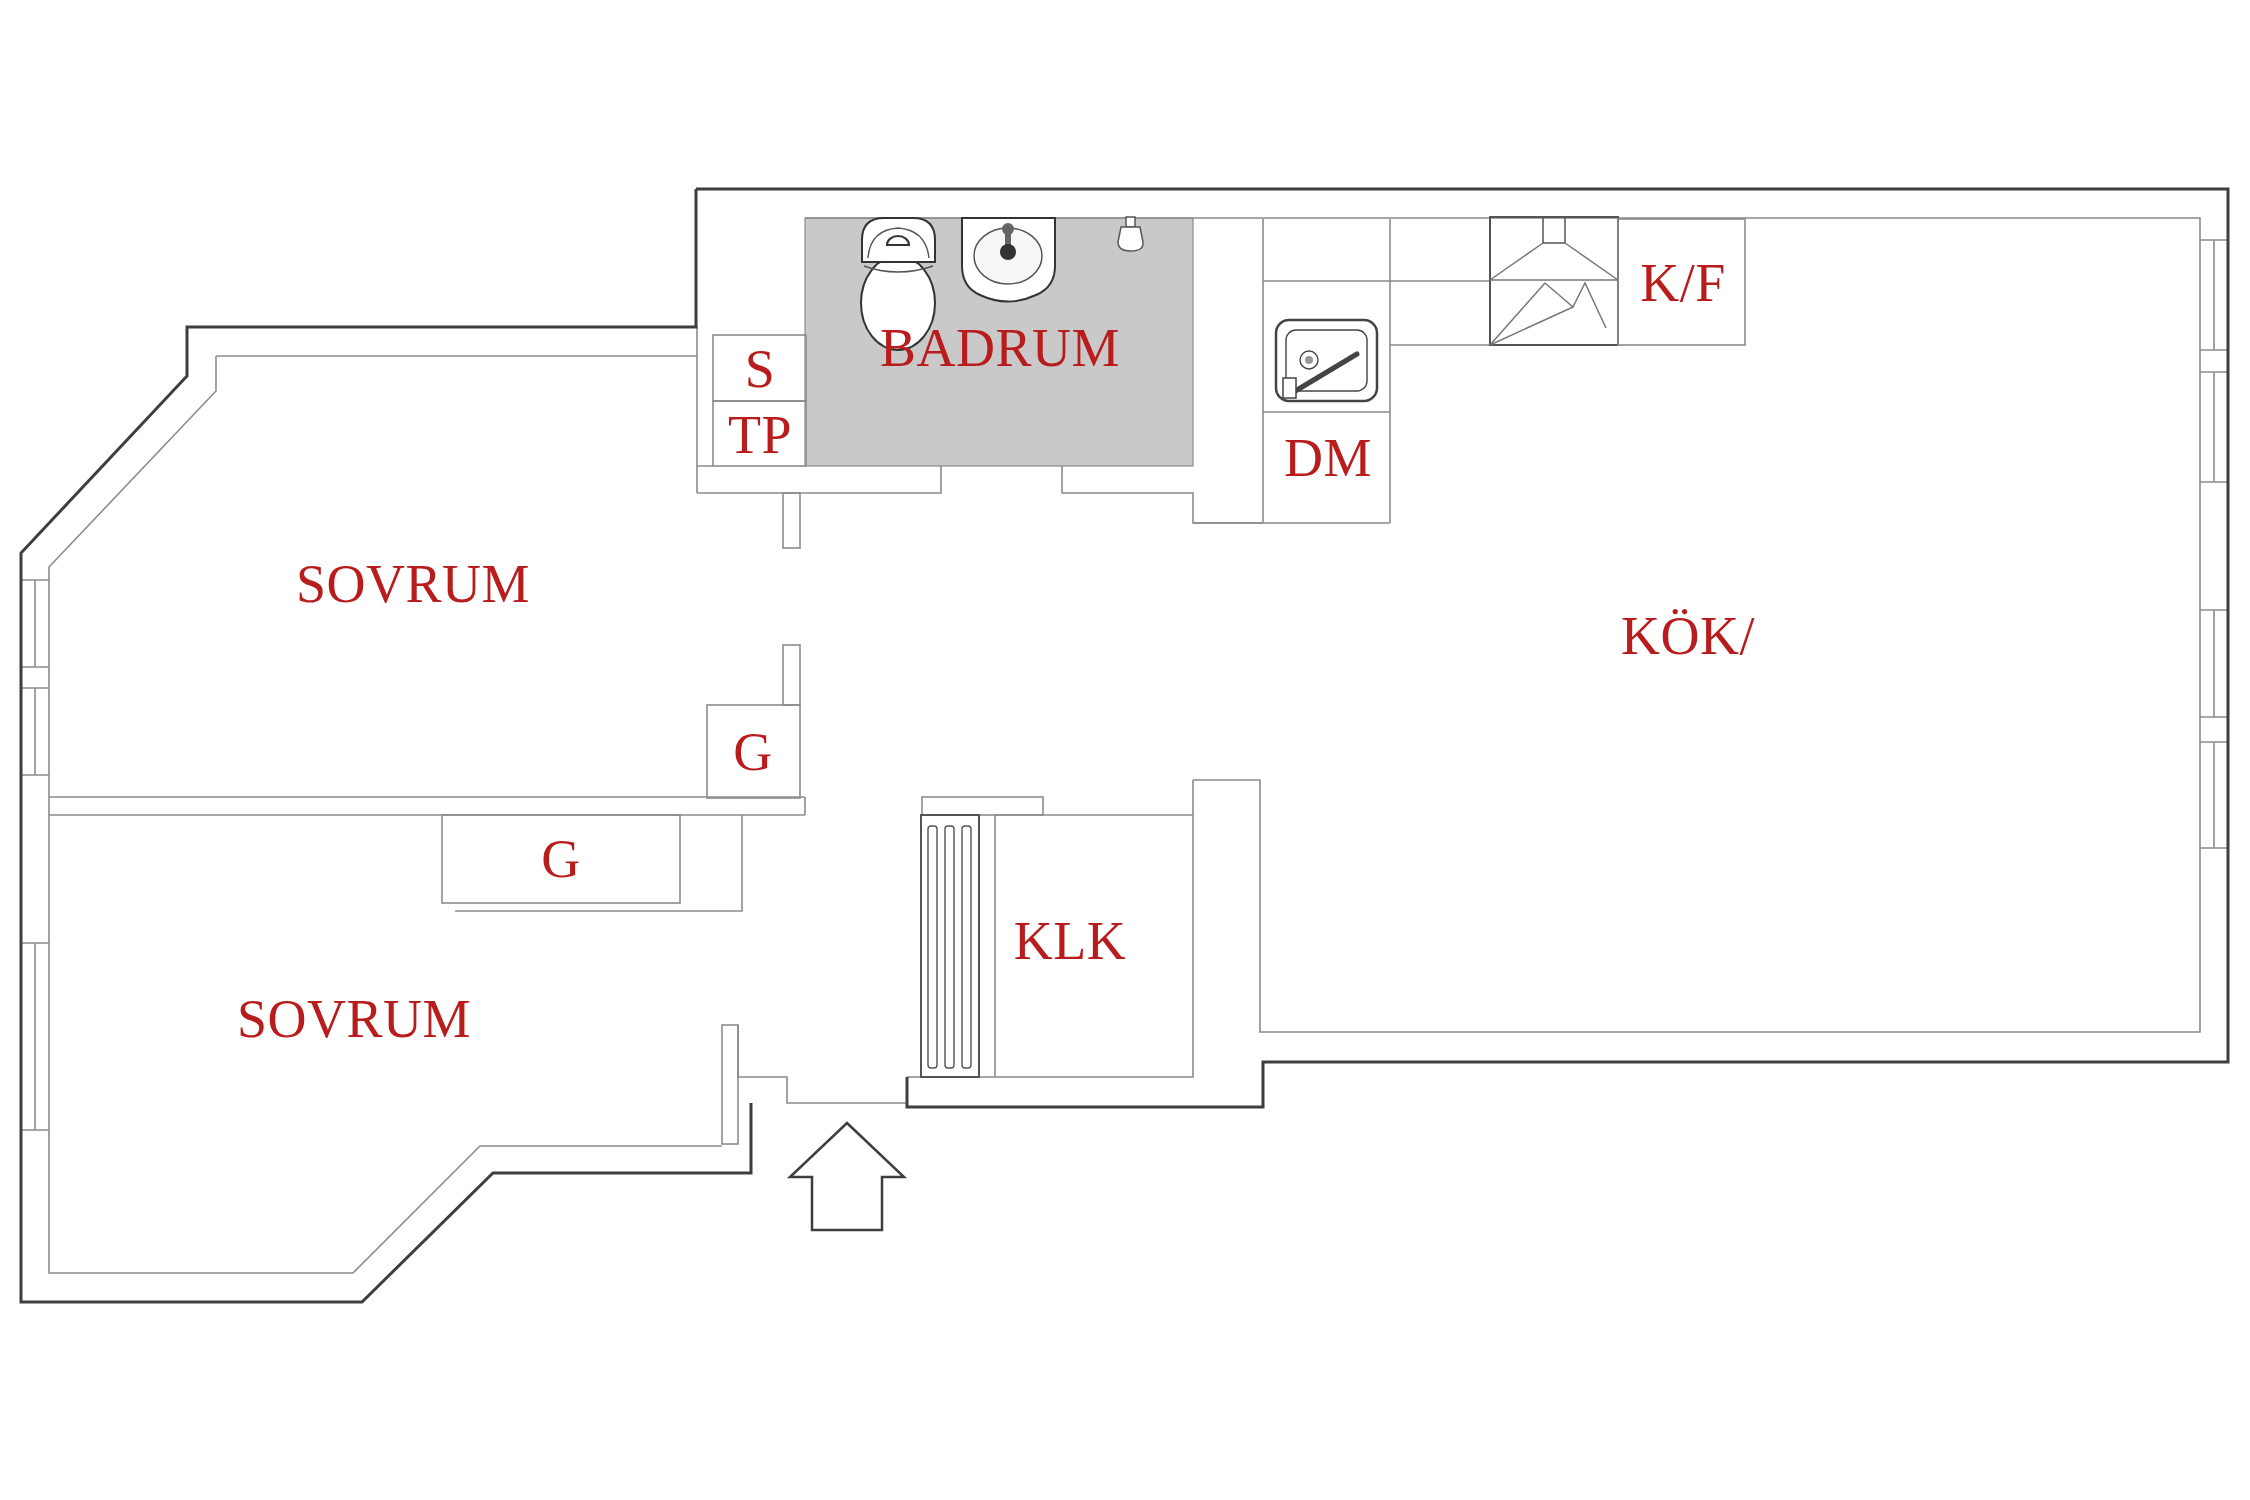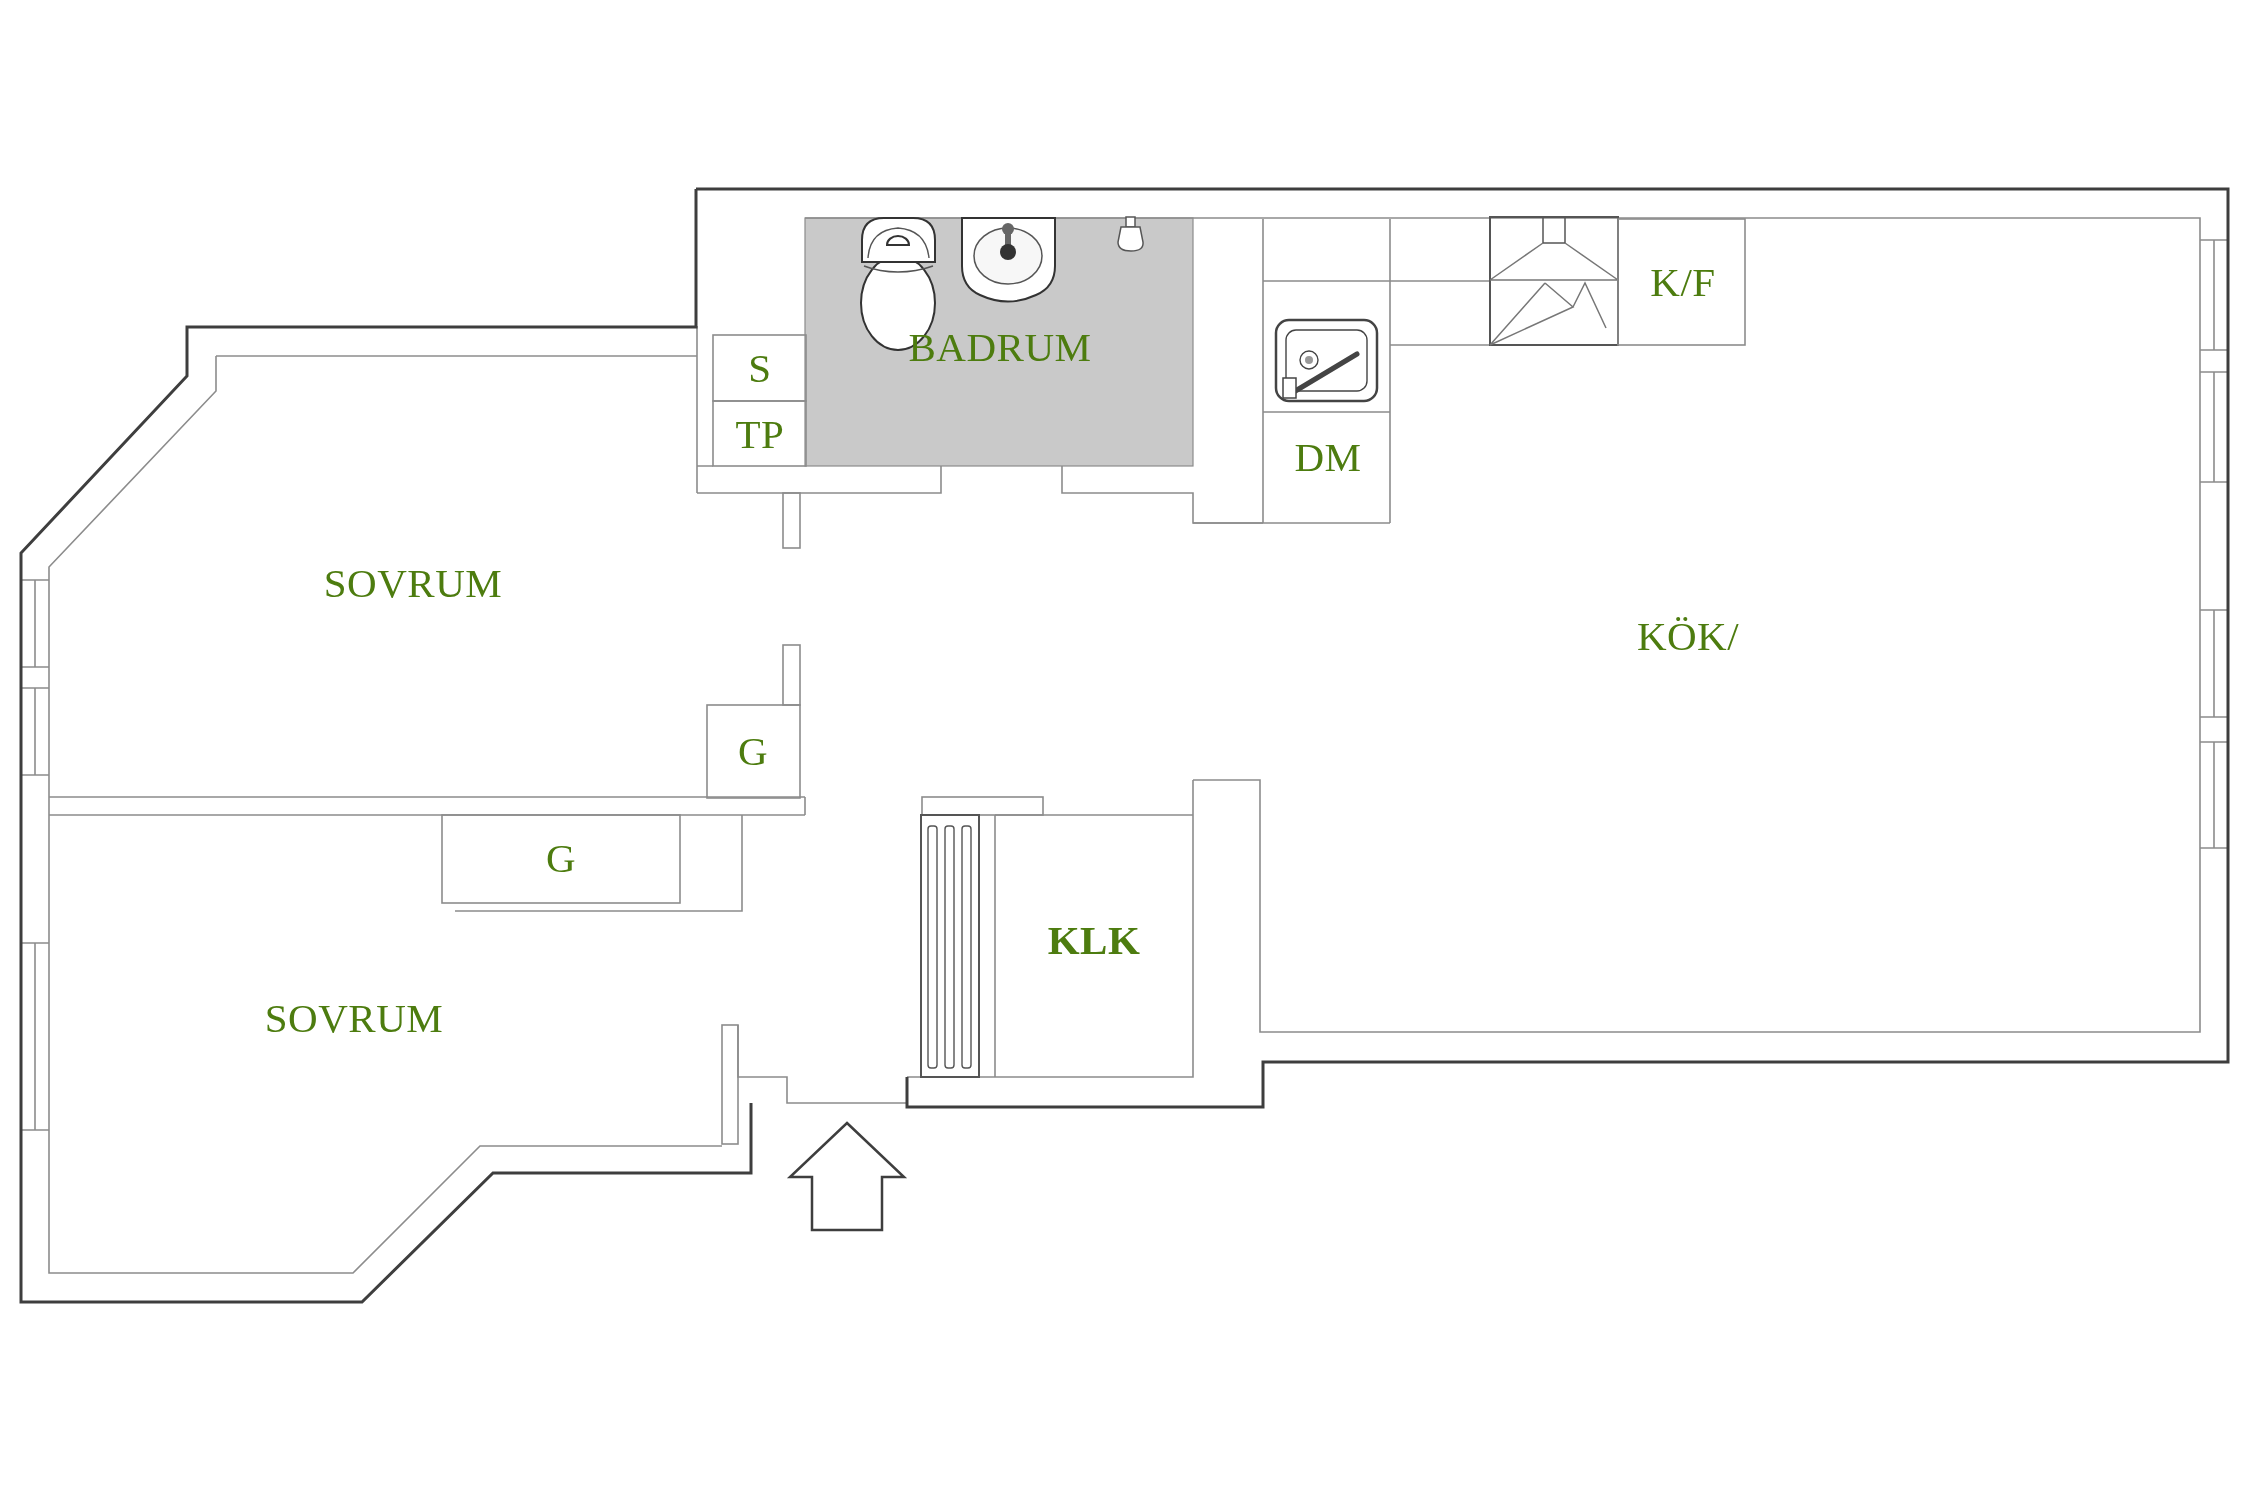--- a/index.html
+++ b/index.html
@@ -8,22 +8,22 @@
     width: 2250px;
     height: 1500px;
     background: #ffffff;
     overflow: hidden;
     font-family: "Liberation Serif", "DejaVu Serif", serif;
   }
   #plan-svg { position: absolute; left: 0; top: 0; }
   .lbl {
     position: absolute;
     transform: translate(-50%, -50%);
-    font-size: 41px;
-    color: #4d7c0f;
+    font-size: 54px;
+    color: #b91c1c;
     white-space: nowrap;
     letter-spacing: 0.5px;
     line-height: 1.2;
     text-align: right;
   }
   .lbl.two-line { line-height: 50px; }
 </style>
 </head>
 <body>
 
@@ -131,21 +131,21 @@
 
     <rect x="1618" y="219" width="127" height="126" fill="none" stroke="#8c8c8c" stroke-width="1.6"></rect>
   </svg>
 
   <div class="lbl" style="left:413px; top:584px;">SOVRUM</div>
 
   <div class="lbl" style="left:354px; top:1019px;">SOVRUM</div>
 
   <div class="lbl" style="left:1000px; top:348px;">BADRUM</div>
 
-  <div class="lbl" style="left:1094px; top:941px;font-weight:bold;">KLK</div>
+  <div class="lbl" style="left:1070px; top:941px;">KLK</div>
 
   <div class="lbl two-line" style="left:1688px; top:636px;">
     <span style="display:block">KÖK/</span>
   </div>
 
   <div class="lbl" style="left:760px; top:369px;">S</div>
 
   <div class="lbl" style="left:760px; top:435px;">TP</div>
 
   <div class="lbl" style="left:753px; top:752px;">G</div>

